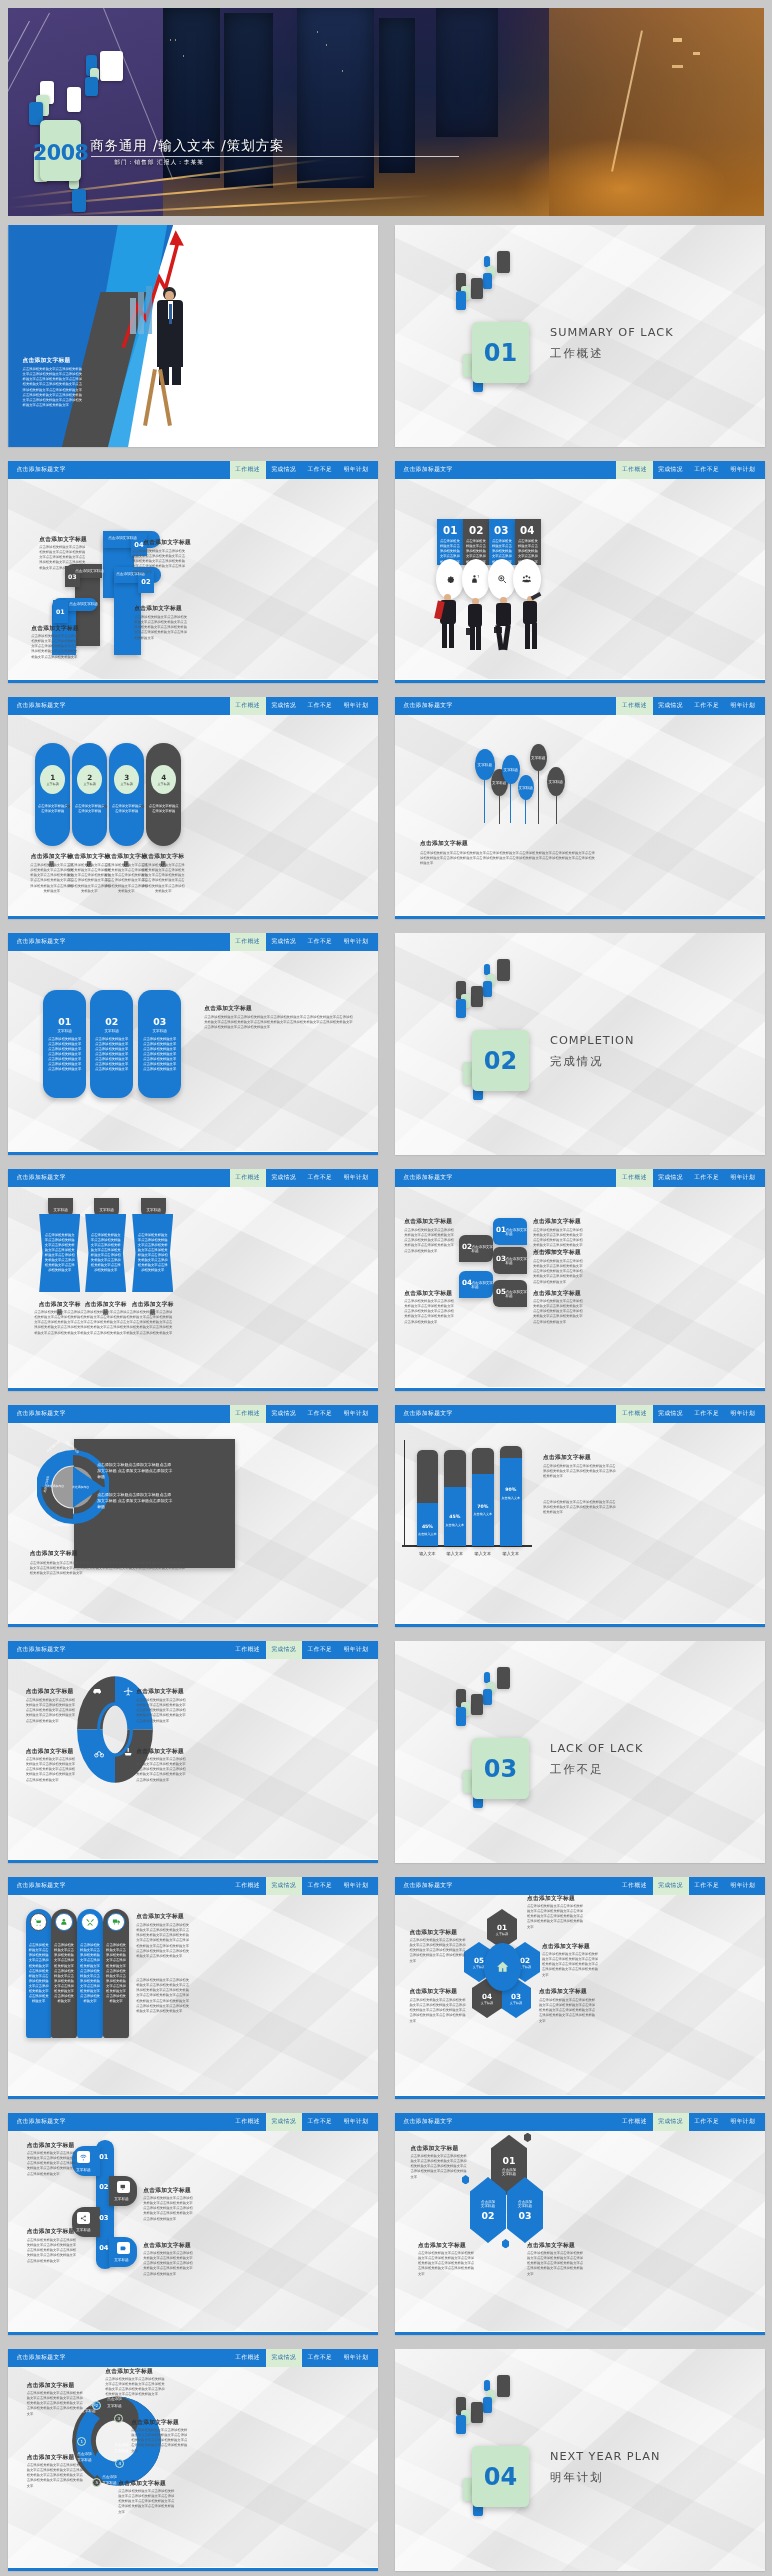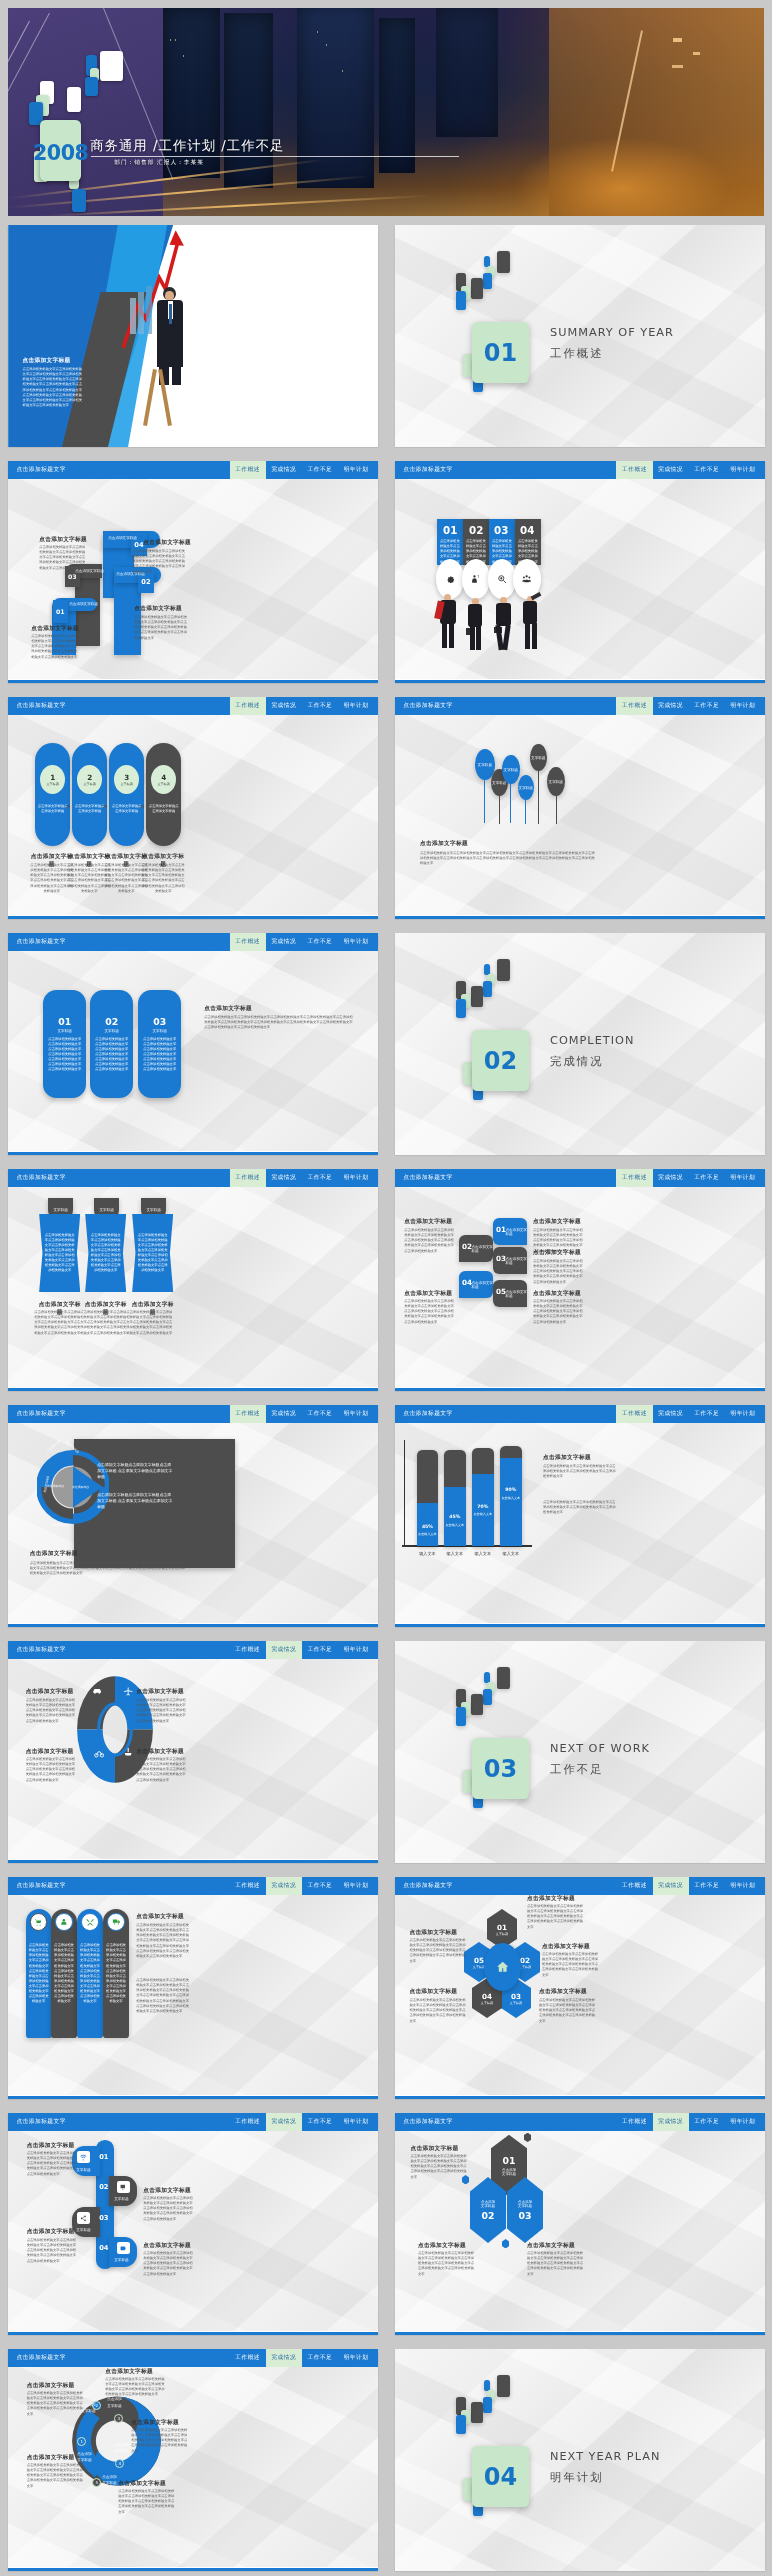--- a/index.html
+++ b/index.html
@@ -147,21 +147,21 @@
     <div class="cv-sq" style="left:59px;top:79px;width:13.4px;height:25px;background:#fff;"></div>
     <div class="cv-sq" style="left:26px;top:143px;width:13.4px;height:31px;background:#c8e6c9;"></div>
     <div class="cv-sq" style="left:56px;top:154px;width:13.4px;height:18.5px;background:#1773c4;"></div>
     <div class="cv-sq" style="left:61px;top:167px;width:10.3px;height:13.4px;background:#c8e6c9;"></div>
     <div class="cv-sq" style="left:64px;top:181px;width:13.4px;height:23px;background:#1773c4;"></div>
 
     <div class="cv-badge">
       <span class="cv-year">2008</span>
     </div>
 
-    <div class="cv-title">商务通用 /工作计划 /工作不足</div>
+    <div class="cv-title">商务通用 /输入文本 /策划方案</div>
     <div class="cv-rule"></div>
     <div class="cv-sub">部门：销售部  汇报人：李某某</div>
   </div>
 
   <div class="grid">
 
     <div class="row">
       <div class="slide left">
         <div style="position:absolute;inset:0;background:#fff;"></div>
         <div style="position:absolute;left:0;top:0;width:165px;height:222px;background:#1a6fc4;clip-path:polygon(0 0,100% 0,58% 100%,0 100%);"></div>
@@ -203,21 +203,21 @@
           <div class="sq" style="left:76px;top:53px;width:12.4px;height:20.6px;background:#4d4d4d;"></div>
           <div class="sq" style="left:66px;top:61px;width:9.3px;height:14.4px;background:#c8e6c9;"></div>
           <div class="sq" style="left:61px;top:66px;width:10.3px;height:18.5px;background:#1a7ad1;"></div>
           <div class="sq" style="left:68px;top:129px;width:11.3px;height:23px;background:#c8e6c9;"></div>
           <div class="sq" style="left:78px;top:133px;width:8.2px;height:13.4px;background:#1a7ad1;"></div>
           <div class="sq" style="left:81px;top:142px;width:7.2px;height:10.3px;background:#c8e6c9;"></div>
           <div class="sq" style="left:78px;top:150px;width:10.3px;height:16.5px;background:#1a7ad1;"></div>
           <div class="card">
             <span class="num">01</span>
           </div>
-          <div class="en">SUMMARY OF YEAR</div>
+          <div class="en">SUMMARY OF LACK</div>
           <div class="cn">工作概述</div>
         </div>
       </div>
     </div>
 
     <div class="row">
       <div class="slide left">
         <div class="poly"></div>
         <div class="navbar">
           <div class="nav-title">点击添加标题文字</div>
@@ -709,21 +709,21 @@
           <div class="sq" style="left:76px;top:53px;width:12.4px;height:20.6px;background:#4d4d4d;"></div>
           <div class="sq" style="left:66px;top:61px;width:9.3px;height:14.4px;background:#c8e6c9;"></div>
           <div class="sq" style="left:61px;top:66px;width:10.3px;height:18.5px;background:#1a7ad1;"></div>
           <div class="sq" style="left:68px;top:129px;width:11.3px;height:23px;background:#c8e6c9;"></div>
           <div class="sq" style="left:78px;top:133px;width:8.2px;height:13.4px;background:#1a7ad1;"></div>
           <div class="sq" style="left:81px;top:142px;width:7.2px;height:10.3px;background:#c8e6c9;"></div>
           <div class="sq" style="left:78px;top:150px;width:10.3px;height:16.5px;background:#1a7ad1;"></div>
           <div class="card">
             <span class="num">03</span>
           </div>
-          <div class="en">NEXT OF WORK</div>
+          <div class="en">LACK OF LACK</div>
           <div class="cn">工作不足</div>
         </div>
       </div>
     </div>
 
     <div class="row">
       <div class="slide left">
         <div class="poly"></div>
         <div class="navbar">
           <div class="nav-title">点击添加标题文字</div>

